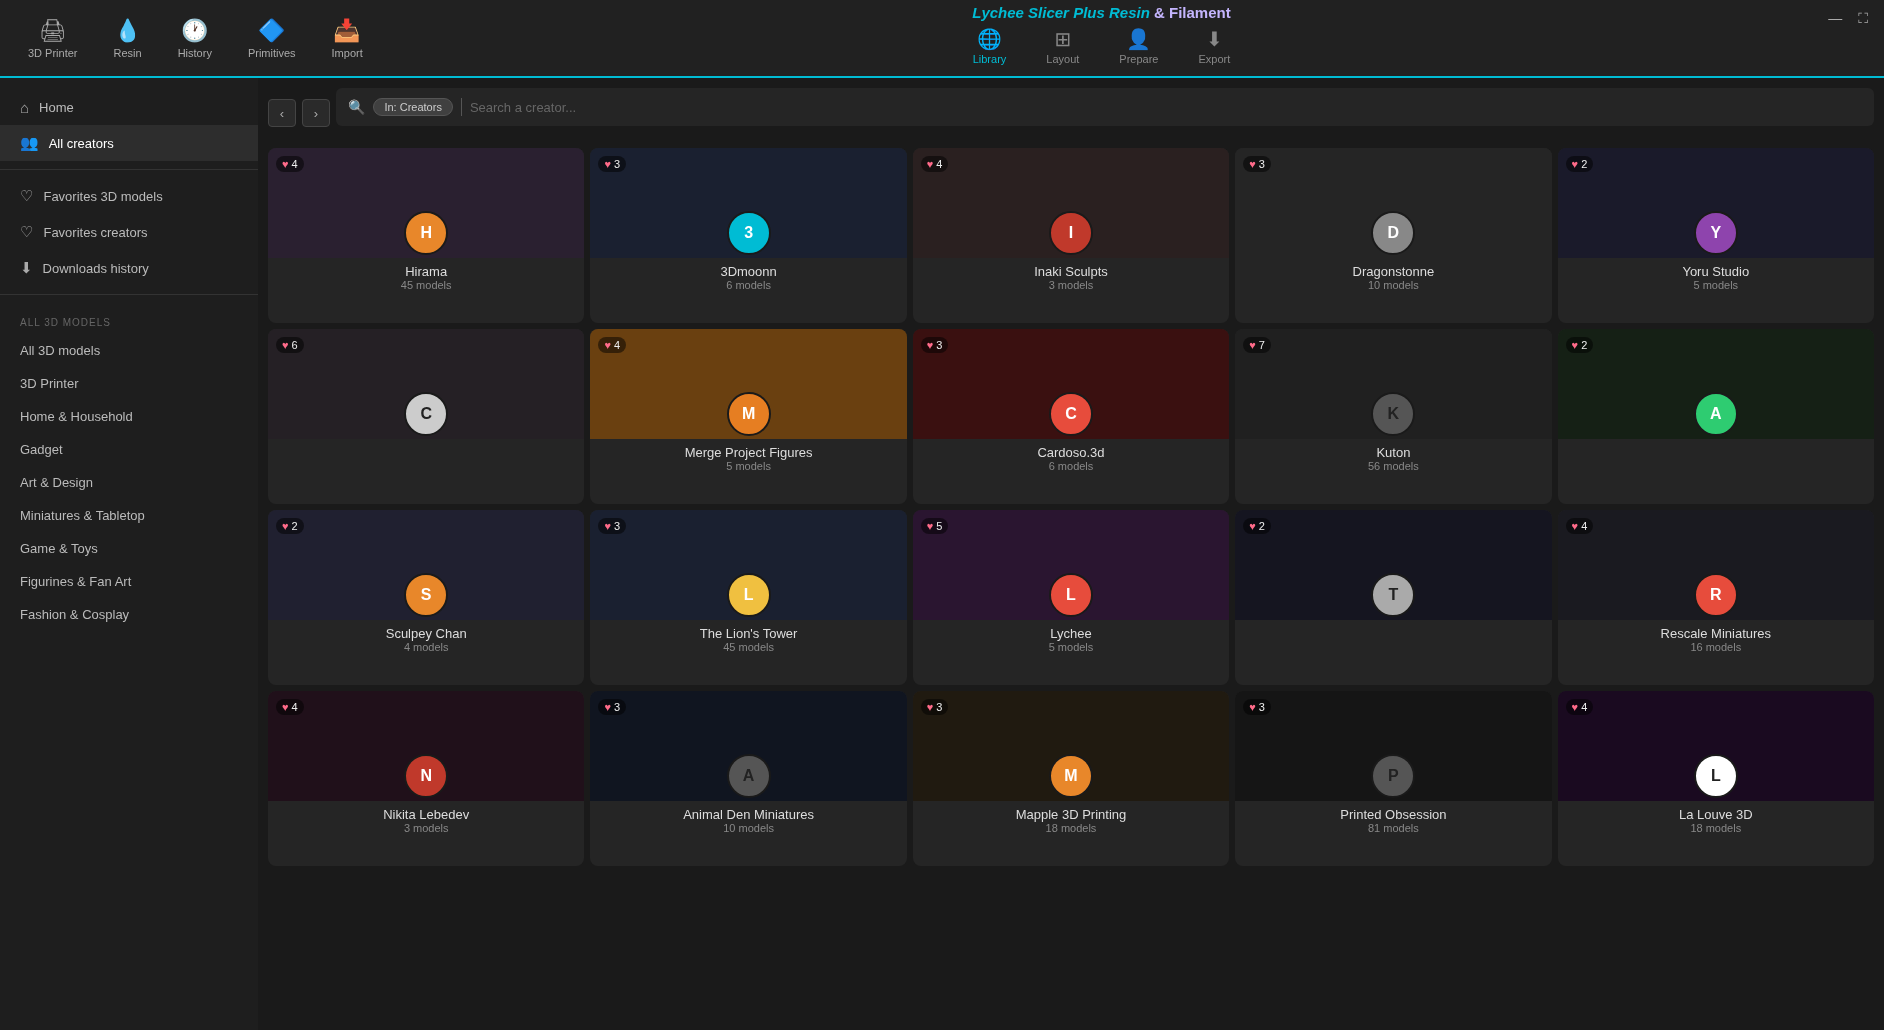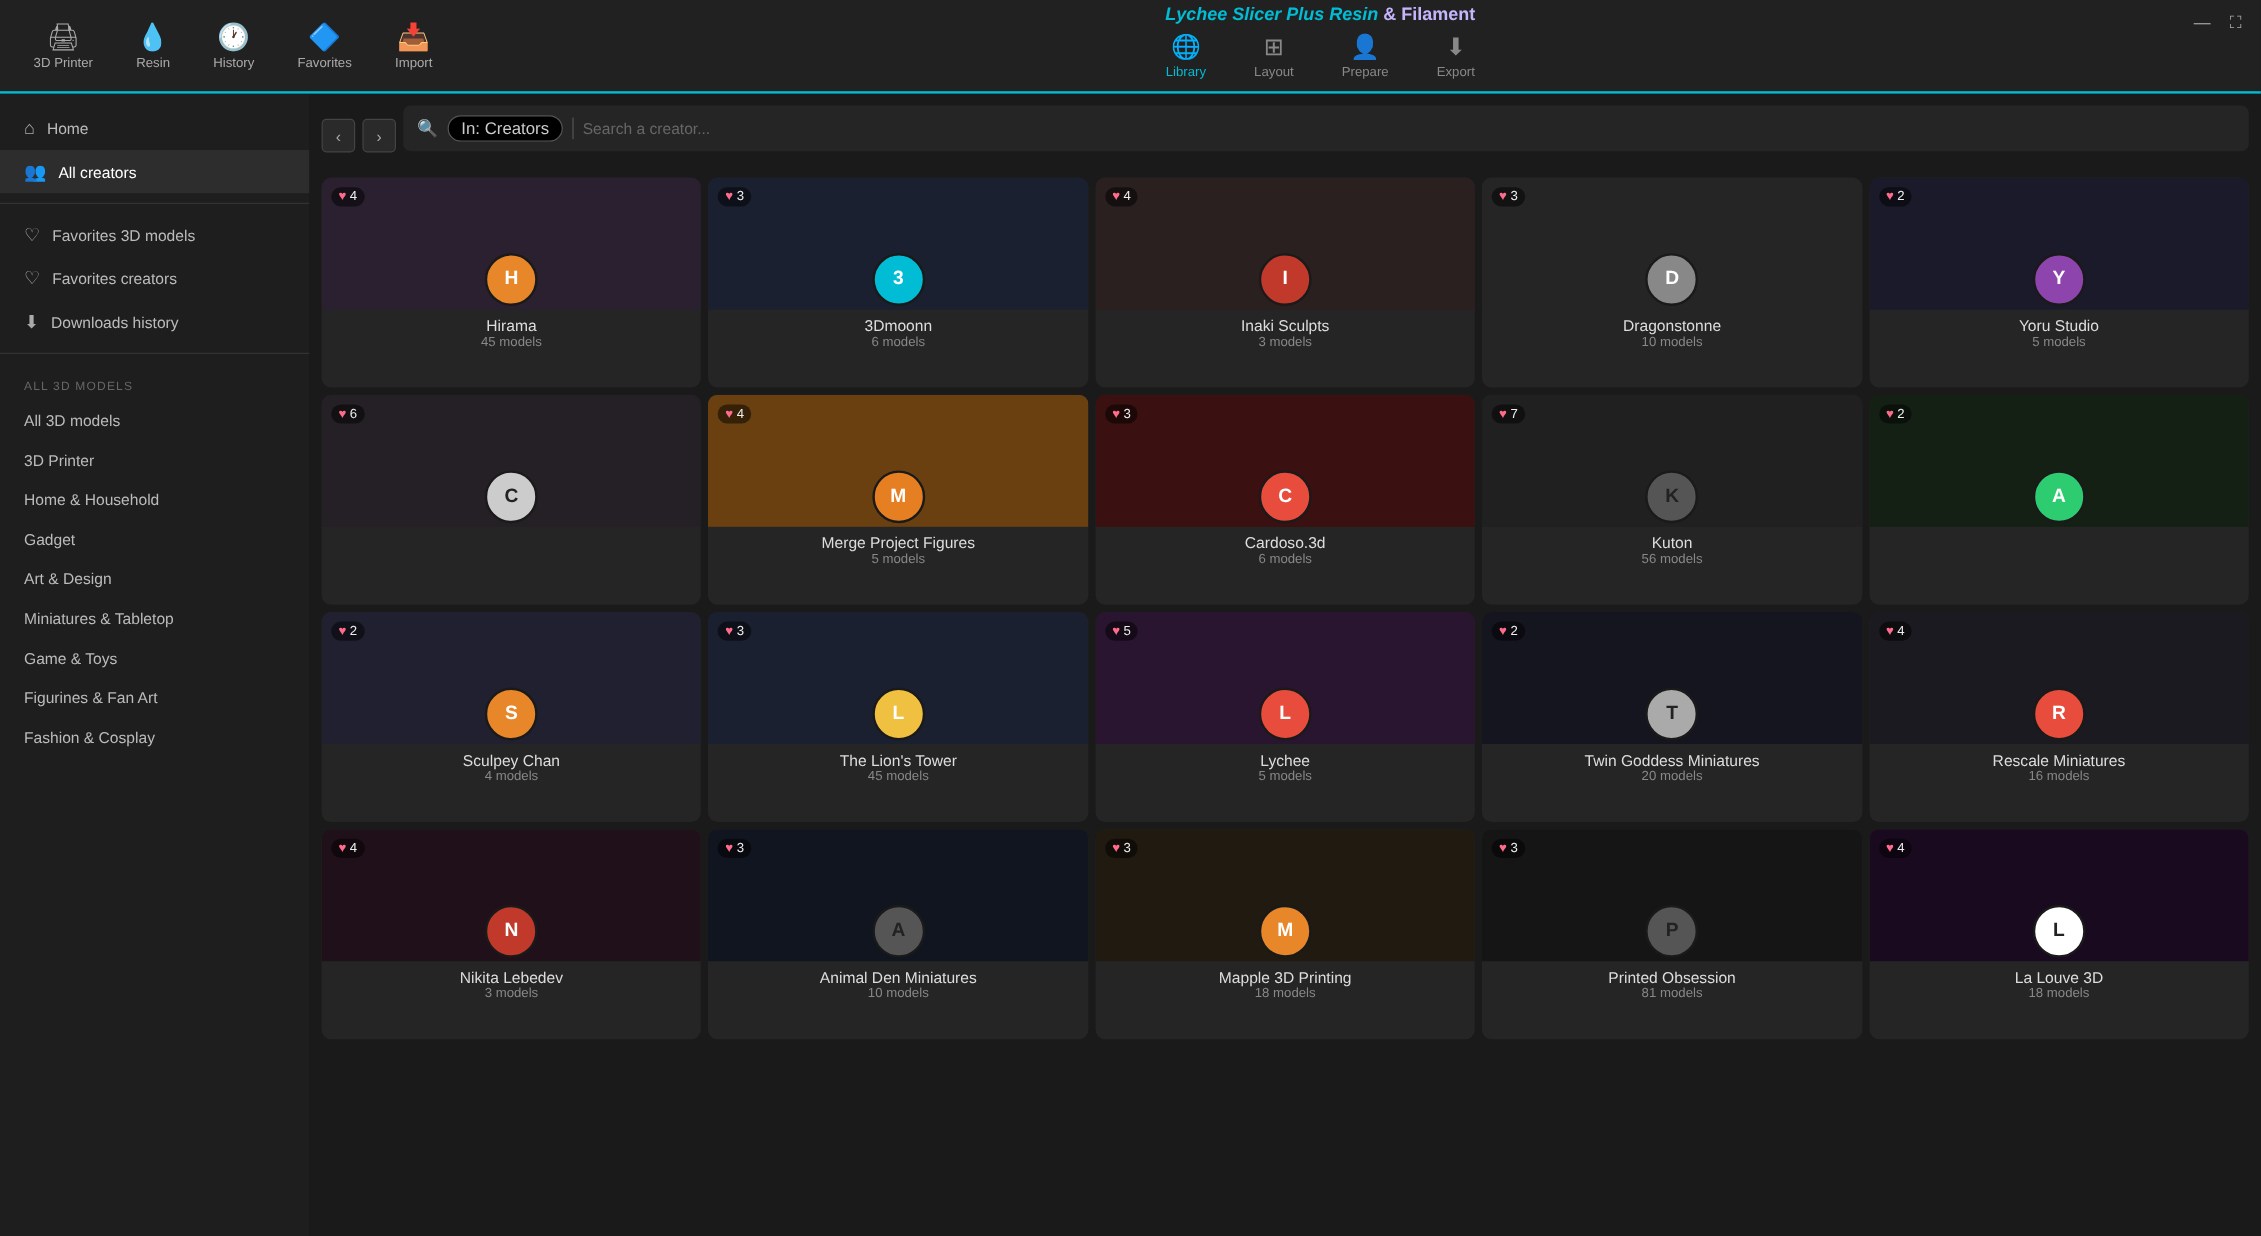--- a/index.html
+++ b/index.html
@@ -64,25 +64,25 @@
       align-items: center;
       gap: 8px;
       background: #252525;
       border-radius: 6px;
       padding: 6px 12px;
       margin-bottom: 12px;
       height: 38px;
     }
     .search-icon { color: #888; font-size: 14px; }
     .search-tag {
-      background: #000000;
+      background: #404040;
       border: 1px solid #555;
       border-radius: 12px;
       padding: 2px 10px;
-      font-size: 14px;
+      font-size: 11px;
       color: #ccc;
     }
     .search-divider {
       width: 1px;
       height: 18px;
       background: #555;
     }
     .search-placeholder { color: #666; font-size: 13px; }
     .nav-arrow {
       background: #2a2a2a;
@@ -259,21 +259,21 @@
     <div class="header-nav-item">
       <span class="nav-icon">💧</span>
       <span>Resin</span>
     </div>
     <div class="header-nav-item">
       <span class="nav-icon">🕐</span>
       <span>History</span>
     </div>
     <div class="header-nav-item">
       <span class="nav-icon">🔷</span>
-      <span>Favorites</span>
+      <span>Primitives</span>
     </div>
     <div class="header-nav-item">
       <span class="nav-icon">📥</span>
       <span>Import</span>
     </div>
   </div>
 
   <div class="header-center">
     <div class="header-app-title">
       <span class="cyan">Lychee Slicer Plus Resin</span><span class="white"> &amp; Filament</span>
@@ -535,24 +535,20 @@
   </div>
         <div class="creator-card">
     <div class="creator-card-bg" style="background: #151520;"></div>
     <div class="like-badge">
       <span class="heart-icon">♥</span>
       <span>2</span>
     </div>
     <div class="creator-avatar" style="background: #aaa;">
       <span style="color:#222; font-size:16px; font-weight:bold;">T</span>
     </div>
-    <div class="creator-card-info">
-      <div class="creator-name">Twin Goddess Miniatures</div>
-      <div class="creator-models">20 models</div>
-    </div>
   </div>
         <div class="creator-card">
     <div class="creator-card-bg" style="background: #1a1a20;"></div>
     <div class="like-badge">
       <span class="heart-icon">♥</span>
       <span>4</span>
     </div>
     <div class="creator-avatar" style="background: #e74c3c;">
       <span style="color:#fff; font-size:16px; font-weight:bold;">R</span>
     </div>

